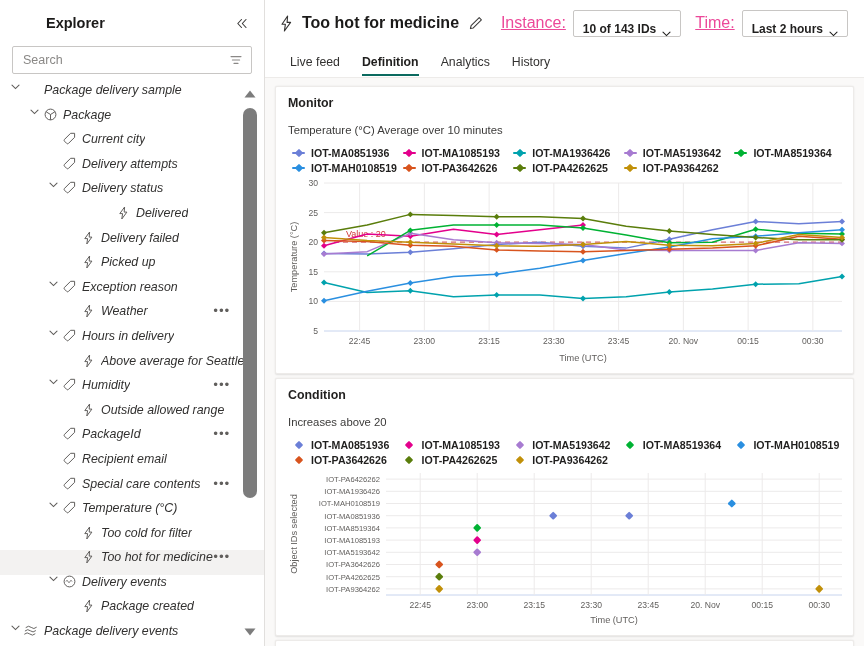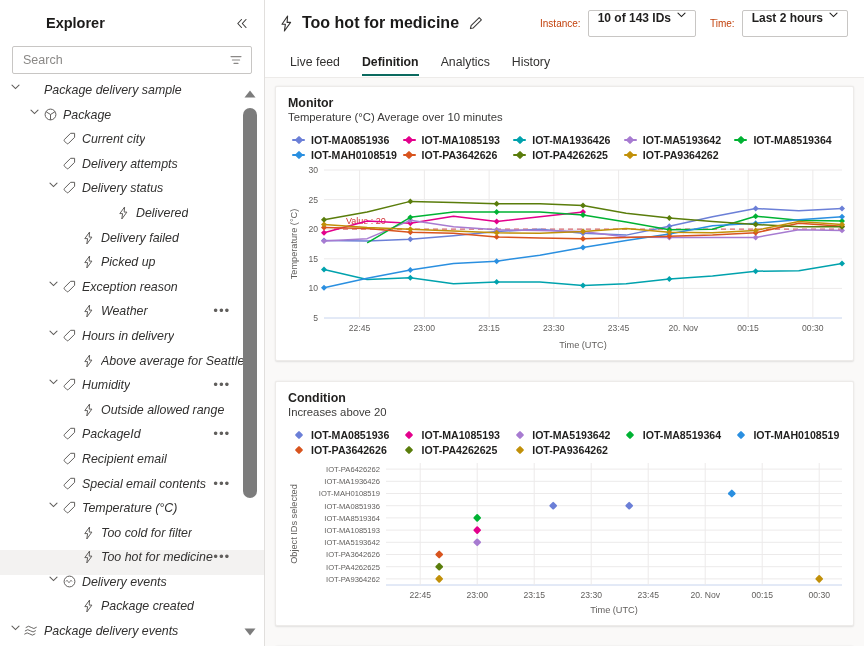--- a/index.html
+++ b/index.html
@@ -96,24 +96,24 @@
   #right { flex: 1; height: 646px; display:flex; flex-direction: column; background:#faf9f8; overflow: hidden; }
   .topbar {
     height: 46px; flex: 0 0 46px; background: #ffffff;
     display:flex; align-items:center; padding: 0 16px 0 14px;
   }
   .bolt-icon { color: #323130; display:flex; align-items:center; margin-right: 8px; }
   .page-title { font-size: 16px; font-weight: 600; color: #1b1a19; }
   .edit-icon { margin-left: 10px; color: #3b3a39; display:flex; align-items:center; cursor:pointer; }
   .topbar-spacer { flex: 1; }
   .ctrl-group { display:flex; align-items:center; gap: 7px; margin-left: 14px; }
-  .ctrl-label { font-size: 10px; color: #c2410c; }
+  .ctrl-label { font-size: 16px; color: #ec4899; text-decoration: underline; }
   .pill {
     height: 27px; border: 1px solid #c8c6c4; border-radius: 2px; background:#fff;
-    display:flex; align-items:flex-start; gap:6px; padding: 0 9px;
+    display:flex; align-items:flex-end; gap:6px; padding: 0 9px;
     font-size: 12px; font-weight: 600; color:#201f1e; cursor:pointer;
   }
   .pill .cv { font-size: 8px; color:#201f1e; transform: translateY(1px); }
 
   .tabs {
     height: 32px; flex: 0 0 32px; background:#ffffff;
     display:flex; align-items: stretch; padding: 0 0 0 14px;
     border-bottom: 1px solid #edebe9;
   }
   .tab {
@@ -121,29 +121,29 @@
     font-size: 12.3px; color: #323130; cursor:pointer;
   }
   .tab.active { font-weight: 700; color:#201f1e; }
   .tab.active::after {
     content:''; position:absolute; left: 11px; right: 11px; bottom: 1px;
     height: 2px; background: #0b6a5f;
   }
 
   .content {
     flex: 1; overflow: hidden; padding: 8px 10px 0 10px;
-    display:flex; flex-direction: column; gap: 20px;
+    display:flex; flex-direction: column; gap: 4px;
   }
   .card {
     background:#ffffff; border: 1px solid #edebe9; border-radius: 2px;
     box-shadow: 0 0.6px 1.8px rgba(0,0,0,0.10);
     padding: 9px 12px 8px 12px;
   }
   .card-title { font-size: 12.4px; font-weight: 700; color:#201f1e; }
-  .card-sub { font-size: 11.3px; color:#3b3a39; margin-top: 1px; }
+  .card-sub { font-size: 11.3px; color:#3b3a39; margin-top: 14px; }
 
   
   .legend { display:flex; flex-wrap: wrap; margin-top: 9px; }
   .legend.monitor .lg-item { width: 20%; }
   .legend.condition .lg-item { width: 20%; }
   .lg-item {
     display:flex; align-items:center; gap: 6px;
     font-size: 10.6px; font-weight: 700; color:#201f1e;
     height: 15px; cursor: pointer; padding-left: 4px;
   }
@@ -406,21 +406,21 @@
           <span class="chev empty">
             <svg width="9" height="6" viewBox="0 0 9 6">
               <path d="M1 1.2 L4.5 4.6 L8 1.2" fill="none" stroke="#605e5c" stroke-width="1.1" stroke-linecap="round"></path>
             </svg>
           </span>
           <span class="t-icon">
             <svg width="13" height="13" viewBox="0 0 13 13">
               <path d="M7.6 1.3 H11.6 V5.3 L5.5 11.4 a1.3 1.3 0 0 1-1.8 0 L1.5 9.2 a1.3 1.3 0 0 1 0-1.8 Z" fill="none" stroke="#605e5c" stroke-width="1"></path>
             </svg>
           </span>
-          <span class="t-label">Special email contents</span>
+          <span class="t-label">Special care contents</span>
           <span class="ellipsis-btn">•••</span>
         </div>
         <div class="tree-row" style="padding-left: 46px;">
           <span class="chev">
             <svg width="9" height="6" viewBox="0 0 9 6">
               <path d="M1 1.2 L4.5 4.6 L8 1.2" fill="none" stroke="#605e5c" stroke-width="1.1" stroke-linecap="round"></path>
             </svg>
           </span>
           <span class="t-icon">
             <svg width="13" height="13" viewBox="0 0 13 13">

